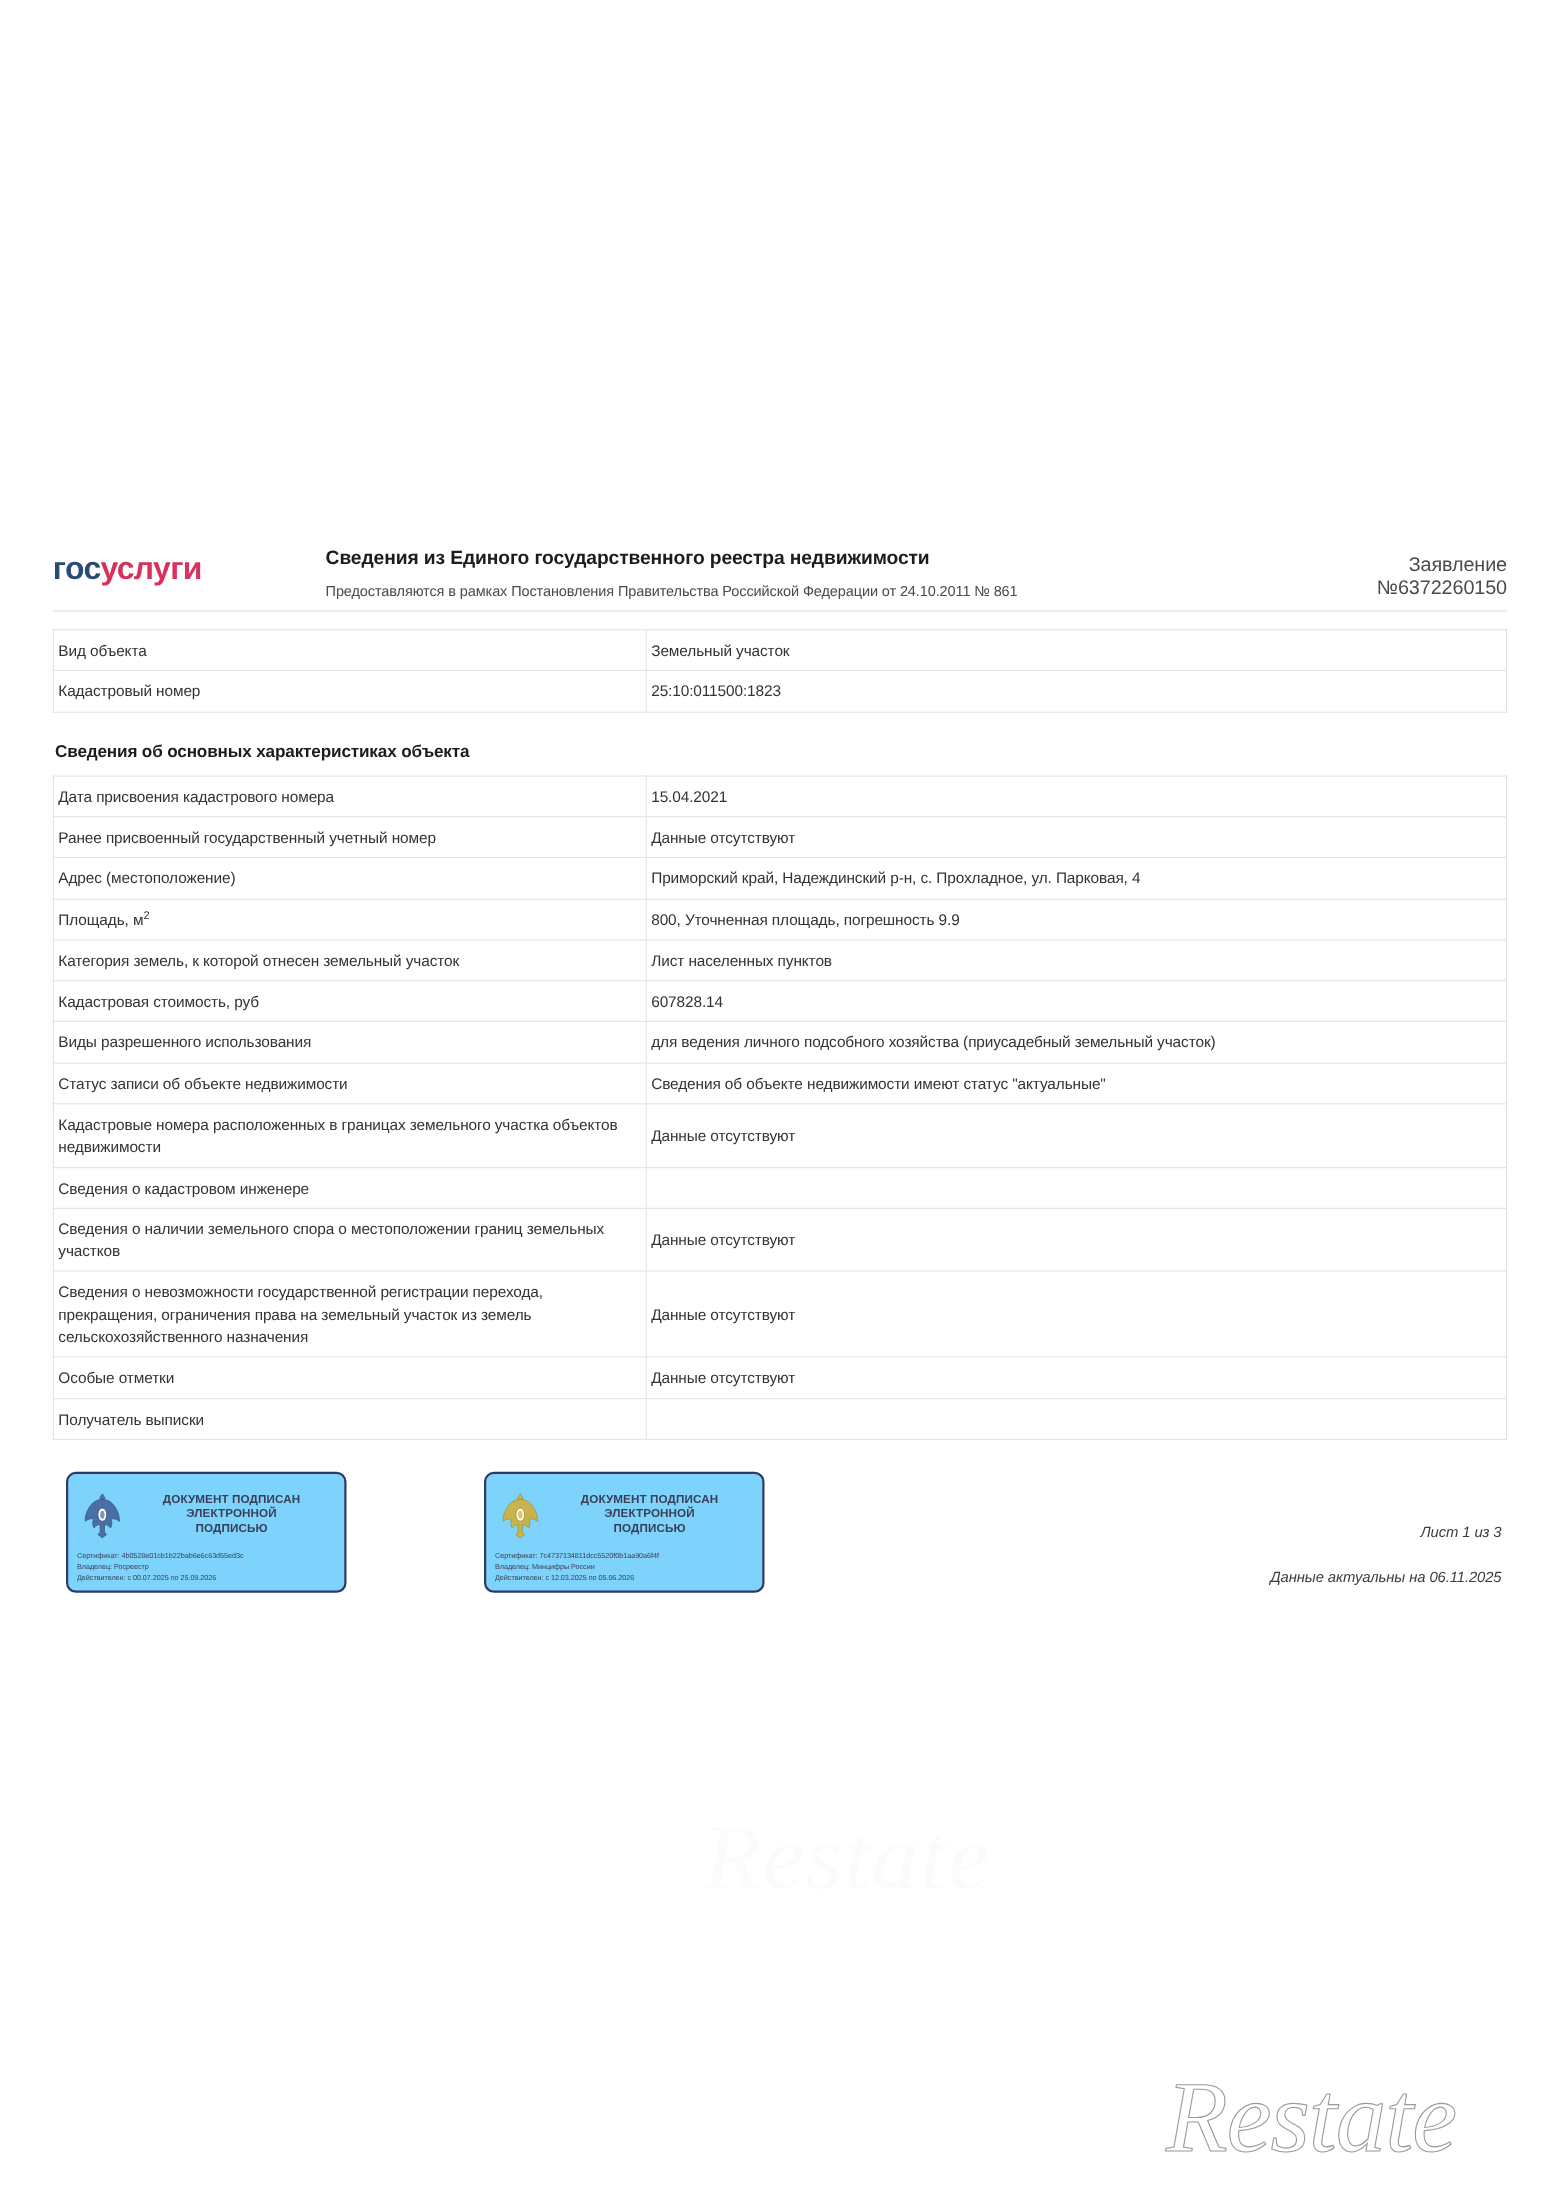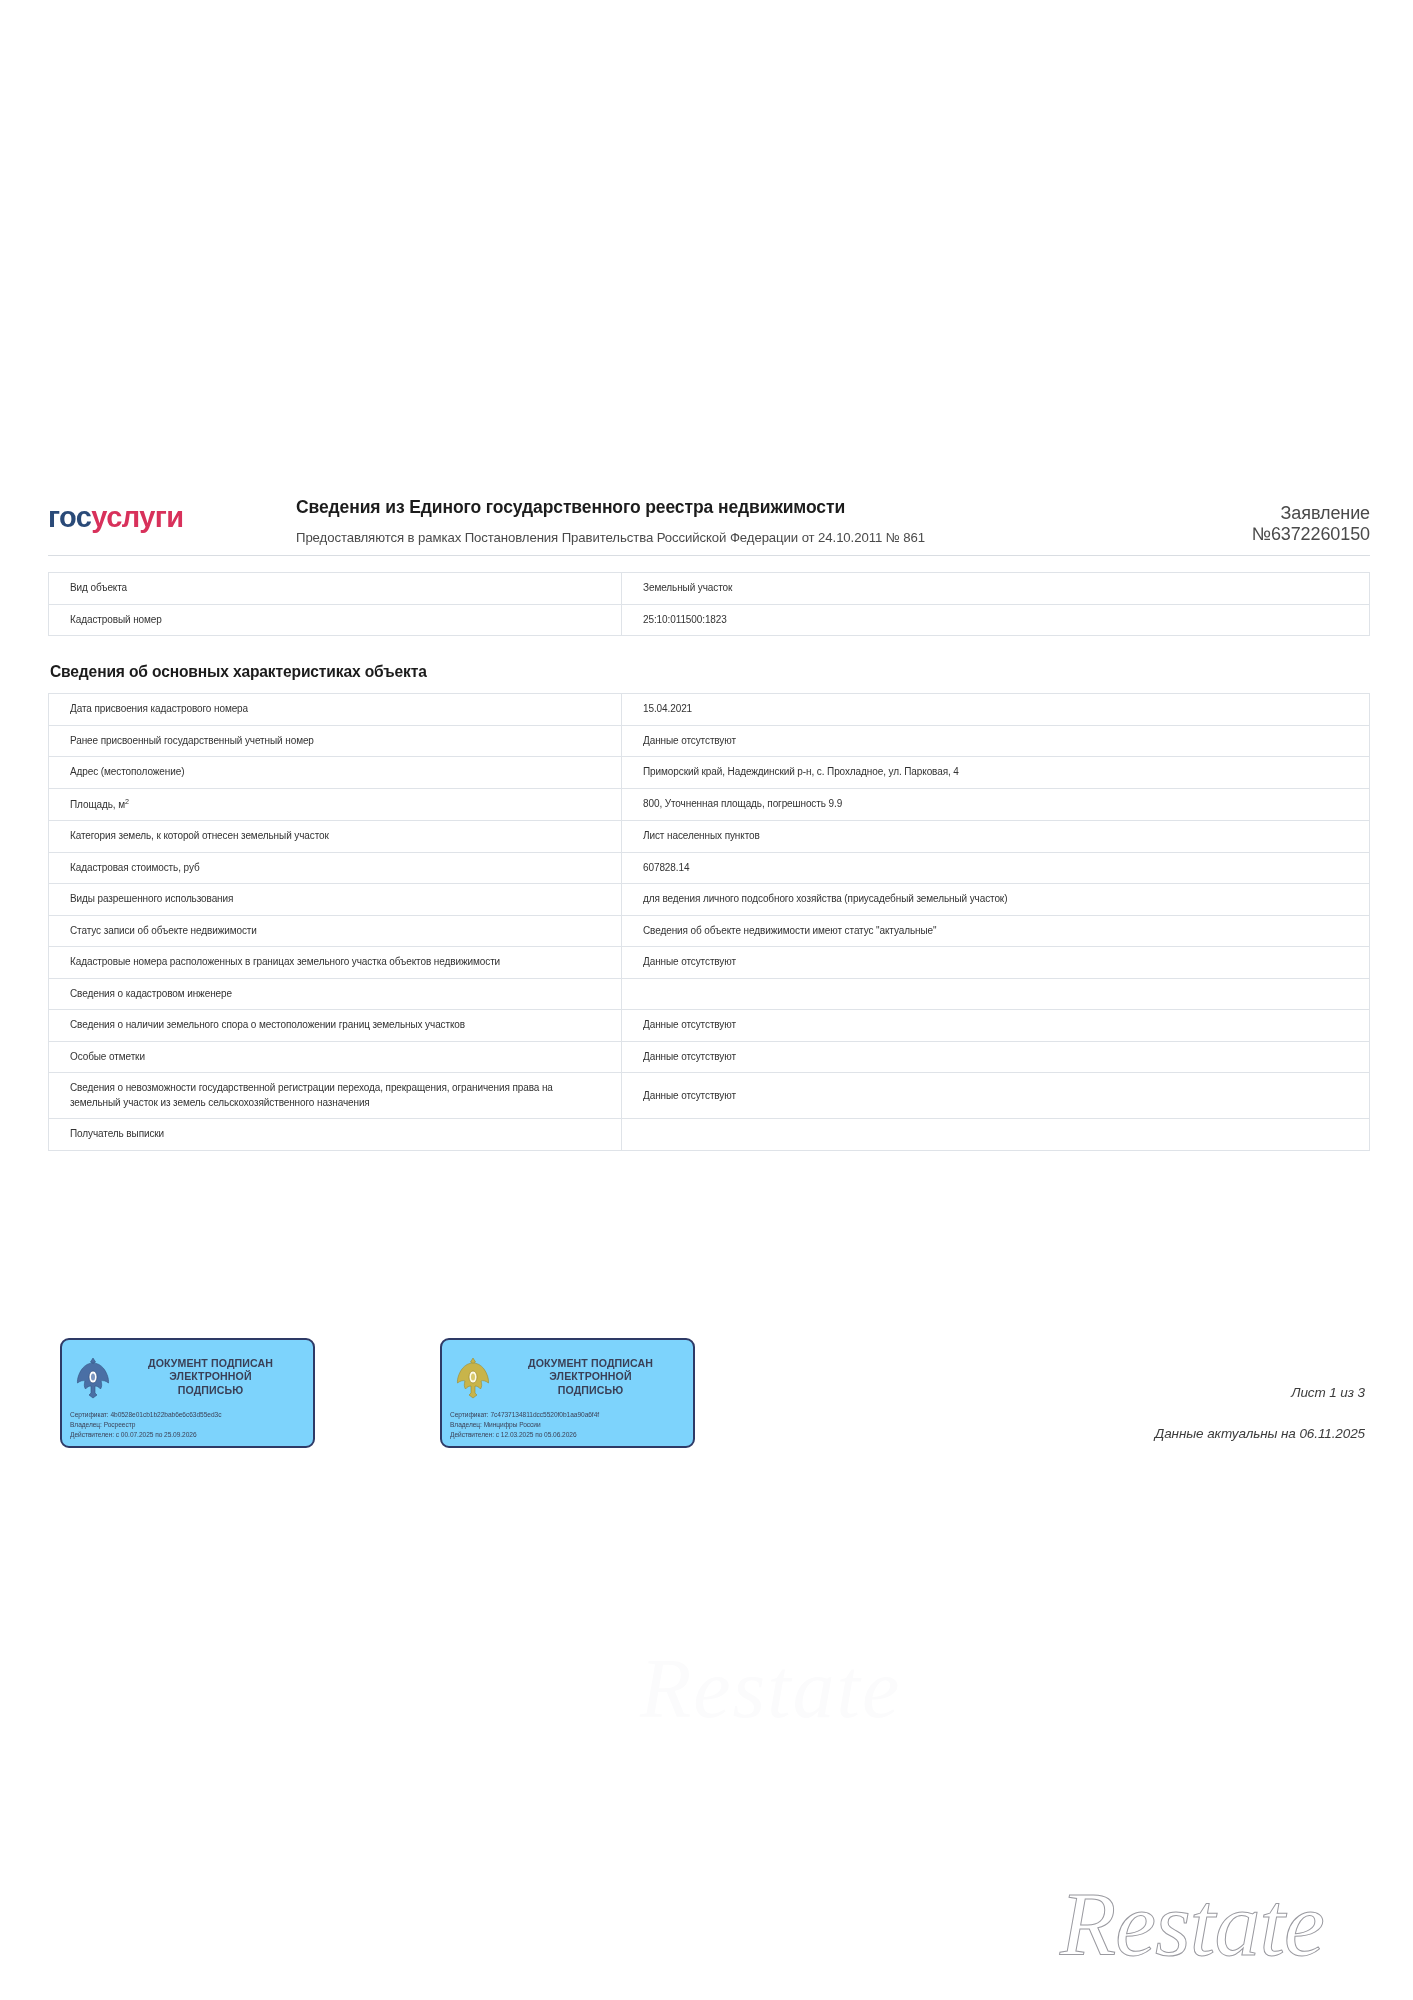--- a/index.html
+++ b/index.html
@@ -82,22 +82,22 @@
 
   
   .info-table {
     width: 100%;
     border-collapse: collapse;
     table-layout: fixed;
     margin-top: 0;
   }
   .info-table td {
     border: 1px solid #dfe3e8;
-    padding: 8px 21px;
-    font-size: 10px;
+    padding: 8px 4px;
+    font-size: 14px;
     line-height: 1.45;
     color: #333333;
     vertical-align: middle;
     letter-spacing: -0.1px;
   }
   .info-table td.k { width: 530px; }
   .info-table td.v { width: auto; }
 
   .table-top { margin-top: 16px; }
 
@@ -286,25 +286,25 @@
         </tr>
         <tr>
           <td class="k">Сведения о кадастровом инженере</td>
           <td class="v"></td>
         </tr>
         <tr>
           <td class="k">Сведения о наличии земельного спора о местоположении границ земельных участков</td>
           <td class="v">Данные отсутствуют</td>
         </tr>
         <tr>
+          <td class="k">Сведения о невозможности государственной регистрации перехода, прекращения, ограничения права на земельный участок из земель сельскохозяйственного назначения</td>
+          <td class="v">Данные отсутствуют</td>
+        </tr>
+        <tr>
           <td class="k">Особые отметки</td>
-          <td class="v">Данные отсутствуют</td>
-        </tr>
-        <tr>
-          <td class="k">Сведения о невозможности государственной регистрации перехода, прекращения, ограничения права на земельный участок из земель сельскохозяйственного назначения</td>
           <td class="v">Данные отсутствуют</td>
         </tr>
         <tr>
           <td class="k">Получатель выписки</td>
           <td class="v"></td>
         </tr>
       </tbody>
     </table>
 
   </div>

